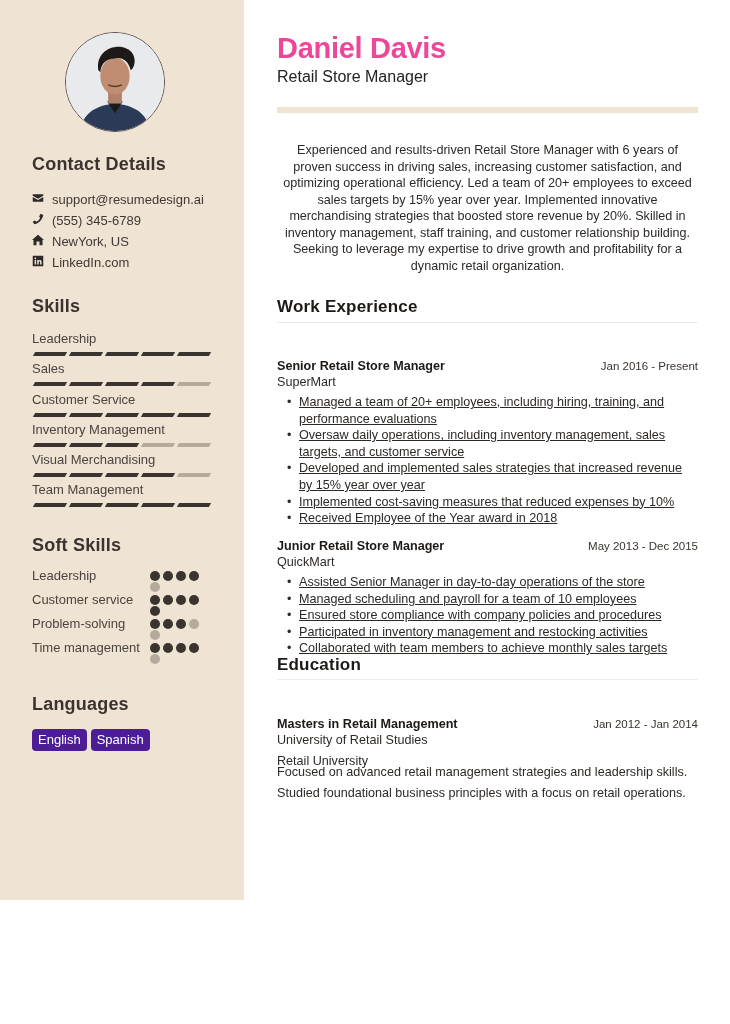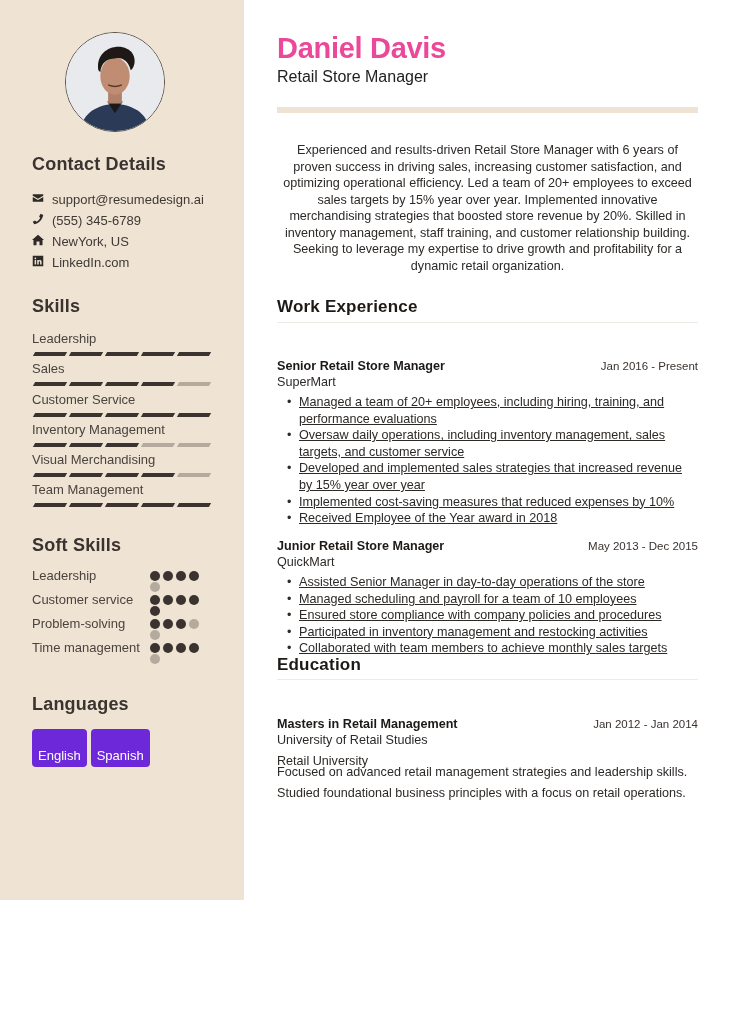--- a/index.html
+++ b/index.html
@@ -37,21 +37,21 @@
   .soft-list { position: absolute; left: 32px; top: 568px; width: 190px; }
   .soft { display: flex; align-items: flex-start; min-height: 21.6px; }
   .soft-name { width: 118px; font-size: 13px; color: #4a433e; line-height: 16.5px; }
   .dots { display: flex; flex-wrap: wrap; width: 52px; gap: 0 3px; padding-top: 3px; }
   .dot { width: 10px; height: 10px; border-radius: 50%; background: #3a332f; }
   .dot.off { background: #b5aa9e; }
   .dot.wrap { margin-top: 1px; }
 
   .lang-list { position: absolute; left: 32px; top: 729px; display: flex; gap: 4px; }
   .lang-tag {
-    background: #6d28d9; color: #ffffff; font-size: 13px; padding: 19px 6px 4px;
+    background: #4c1d95; color: #ffffff; font-size: 13px; padding: 3px 6px 4px;
     border-radius: 4px; line-height: 15px;
   }
 
   
   .main { position: absolute; left: 277px; top: 0; width: 421px; }
   .name { position: absolute; top: 32px; left: 0; font-size: 29px; font-weight: 700; color: #ec4899; letter-spacing: -0.3px; white-space: nowrap; }
   .role { position: absolute; top: 68px; left: 0; font-size: 16px; color: #222; white-space: nowrap; }
   .rule-thick { position: absolute; top: 107px; left: 0; width: 421px; height: 6px; background: #efe3d3; }
   .summary { position: absolute; top: 142px; left: 0; width: 421px; font-size: 12.6px; line-height: 16.5px; color: #2d2926; text-align: center; }
 

